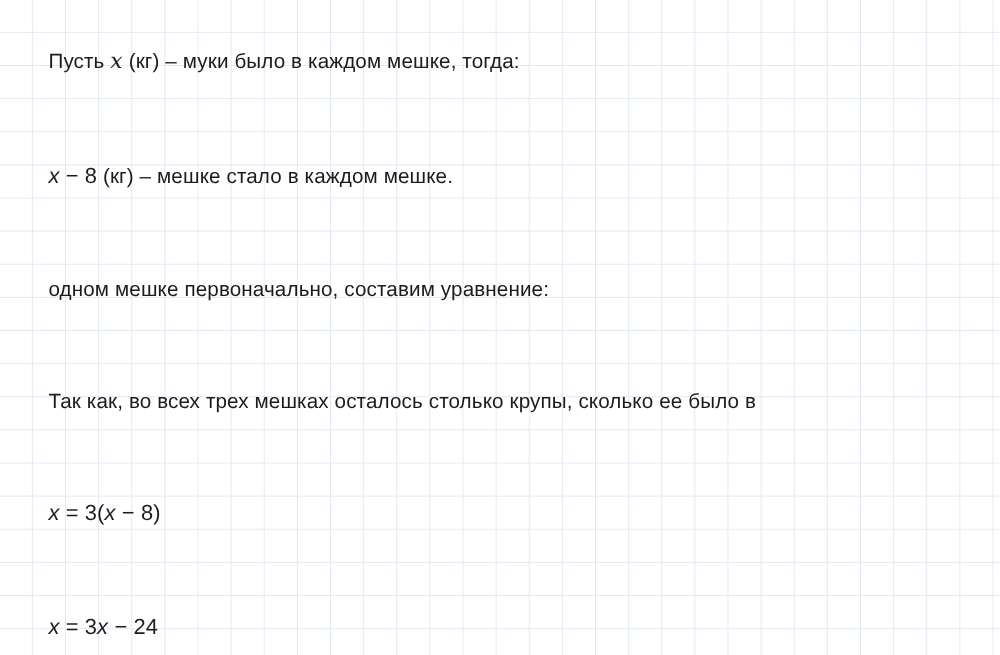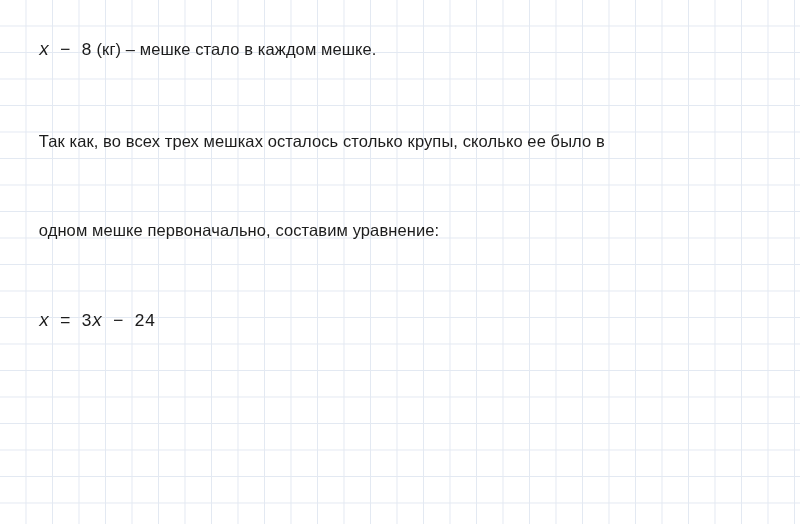--- a/index.html
+++ b/index.html
@@ -42,46 +42,52 @@
     white-space: pre-wrap;
     letter-spacing: 0.1px;
   }
   .line.tight { margin-bottom: 22px; }
   .math {
     font-family: "DejaVu Serif", serif;
     font-style: italic;
     font-size: 17.5px;
   }
   .eq {
-    font-family: Liberation Mono, monospace;
+    font-family: Liberation Sans, sans-serif;
     font-size: 17.5px;
     font-style: normal;
   }
   .eq i {
     font-style: italic;
   }
 </style>
 </head>
 <body>
 
 <div id="grid-bg"></div>
 
 <div id="solution">
 
+  <p class="line">
+    <span>Пусть </span><span class="math">x</span><span> (кг) – муки было в каждом мешке, тогда:</span>
+  </p>
 
   <p class="line">
     <span class="eq"><i>x</i> − 8</span><span> (кг) – мешке стало в каждом мешке.</span>
+  </p>
+
+  <p class="line">
+    <span>одном мешке первоначально, составим уравнение:</span>
   </p>
 
   <p class="line tight">
     <span>Так как, во всех трех мешках осталось столько крупы, сколько ее было в</span>
   </p>
 
   <p class="line">
-    <span>одном мешке первоначально, составим уравнение:</span>
+    <span class="eq"><i>x</i> = 3(<i>x</i> − 8)</span>
   </p>
-
 
   <p class="line">
     <span class="eq"><i>x</i> = 3<i>x</i> − 24</span>
   </p>
 
 </div>
 
 </body></html>

